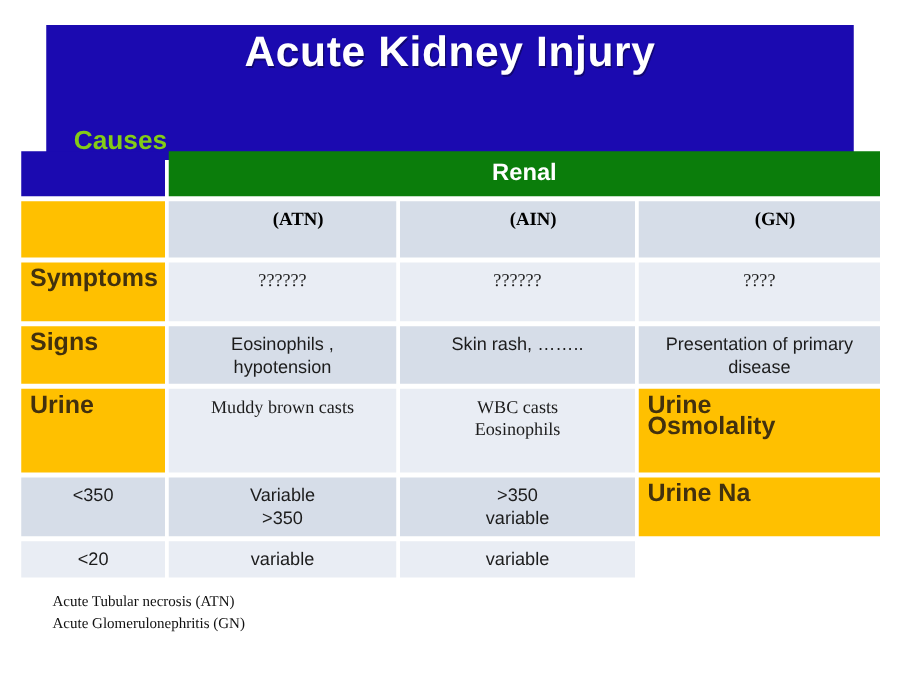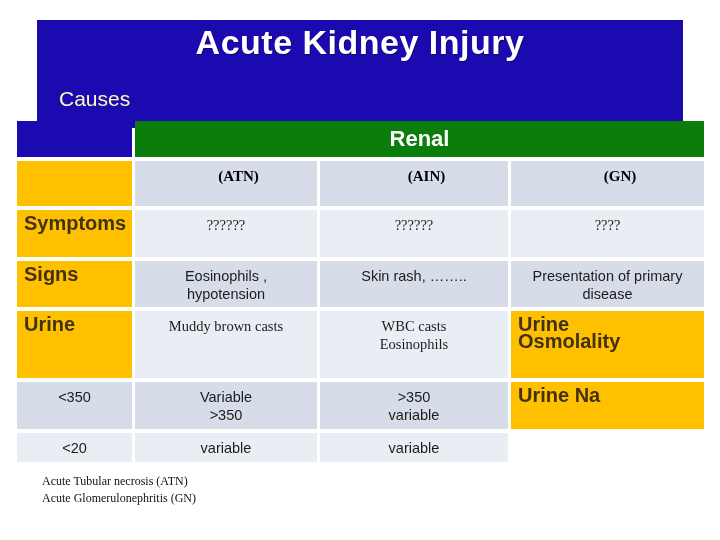--- a/index.html
+++ b/index.html
@@ -12,35 +12,35 @@
   .title-block{
     position:absolute;left:37px;top:20px;width:646px;height:108px;
     background:#1B0AB0;
   }
   .title-text{
     text-align:center;color:#ffffff;font-weight:bold;font-size:34px;
     margin-top:3px;letter-spacing:0.5px;
     text-shadow:1px 1px 0 rgba(0,0,0,0.35);
   }
   .subtitle-text{
-    position:absolute;left:22px;bottom:17px;color:#fef9c3;
-    font-weight:normal;font-size:21px;
+    position:absolute;left:22px;bottom:3px;color:#84cc16;
+    font-weight:bold;font-size:21px;
   }
   
   .grid{
     position:absolute;left:17px;top:121px;
     display:grid;
     grid-template-columns:115px 182px 188px 193px;
     grid-template-rows:36px 45px 47px 46px 67px 47px 29px;
     column-gap:3px;row-gap:4px;
   }
   .corner{background:#1B0AB0;}
   .renal{
     grid-column:2/5;background:#0B7D0B;color:#ffffff;
-    font-weight:bold;font-size:22px;
+    font-weight:bold;font-size:19px;
     display:flex;align-items:center;justify-content:center;
   }
   .label{
     background:#FFC000;color:#42310e;font-weight:bold;font-size:20px;
     padding:5px 2px 0 7px;line-height:17px;white-space:pre-line;
     box-sizing:border-box;
   }
   .data{
     text-align:center;padding-top:6px;font-size:14.5px;color:#1c1c1c;
     white-space:pre-line;line-height:18px;box-sizing:border-box;

